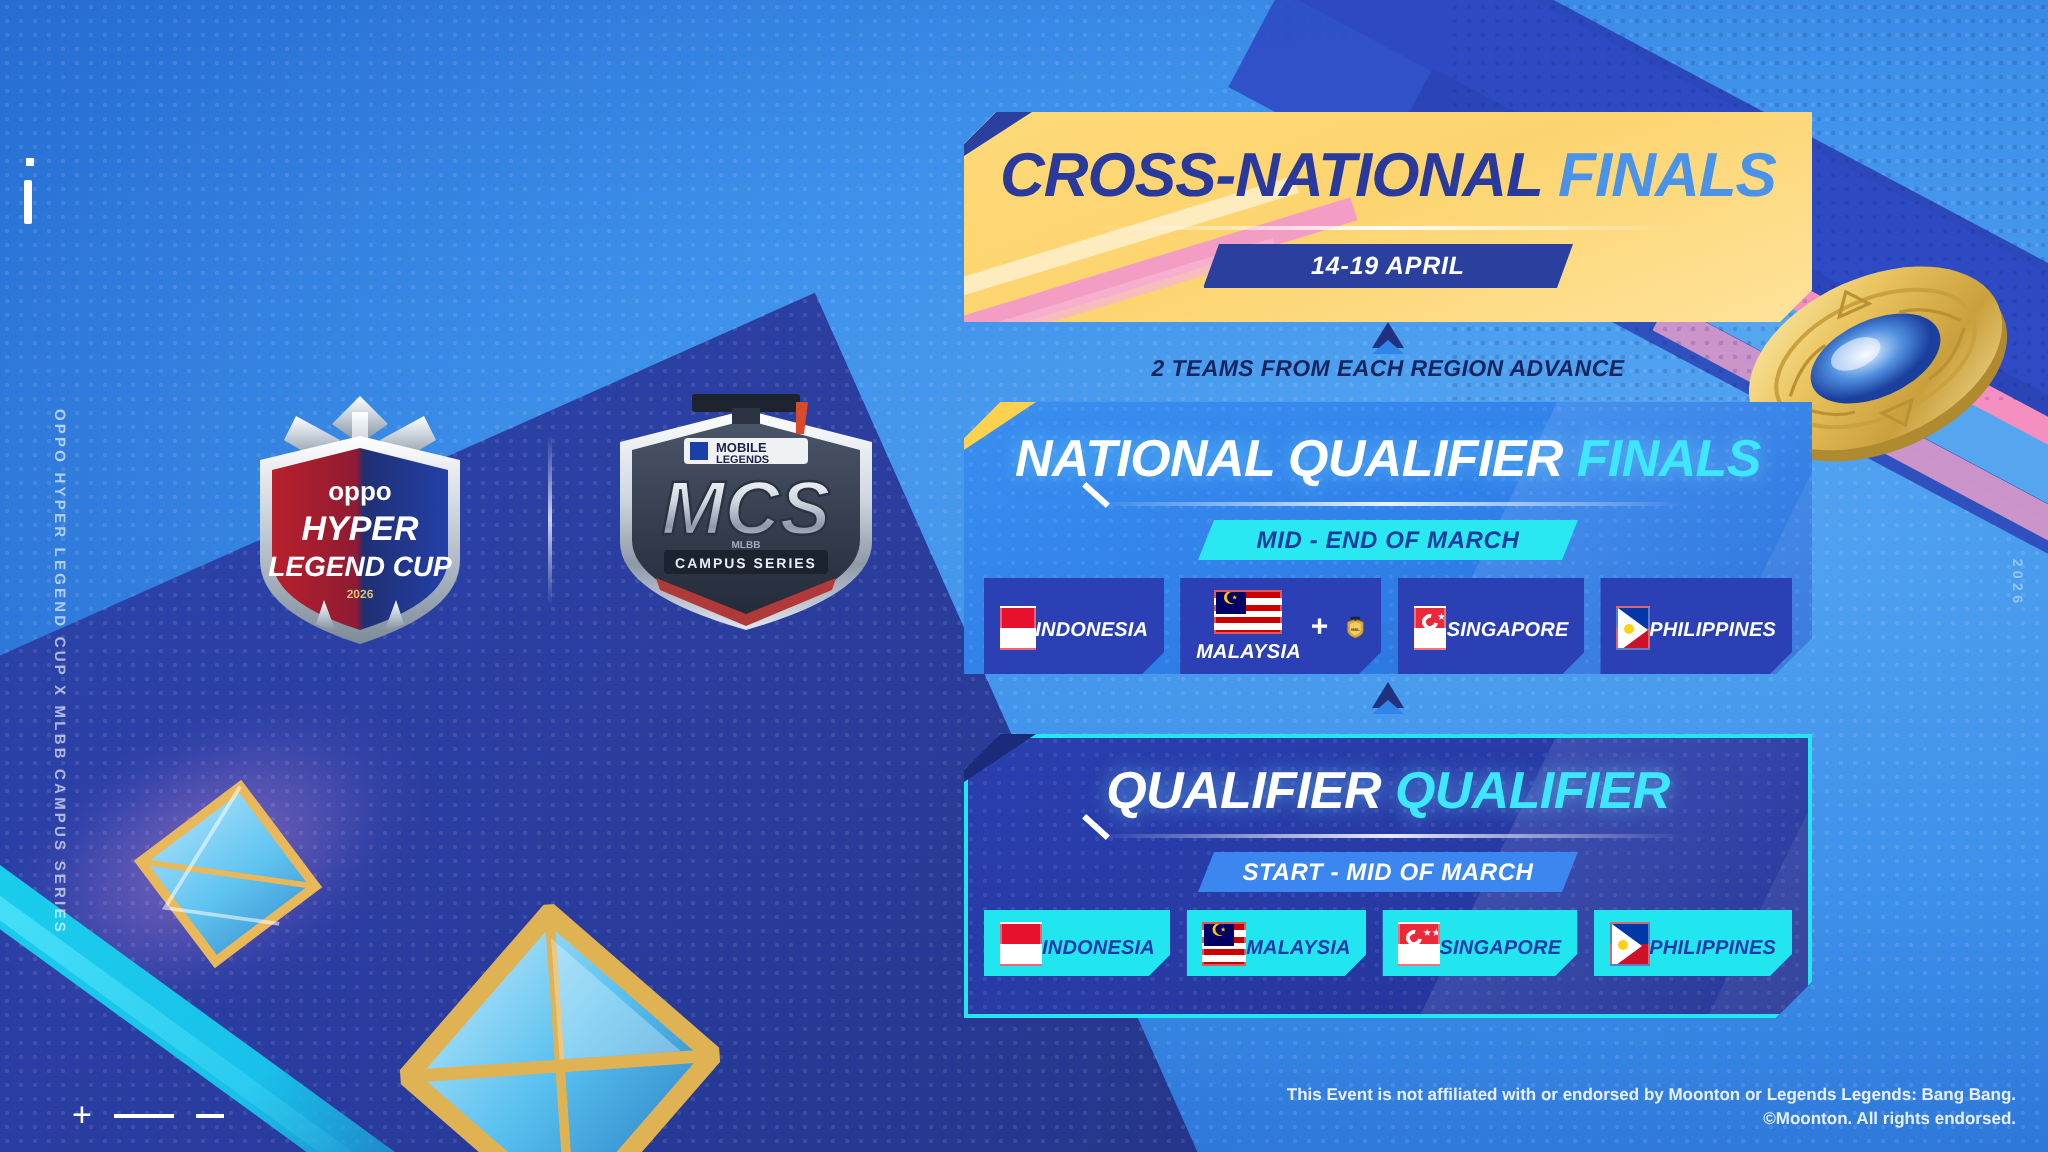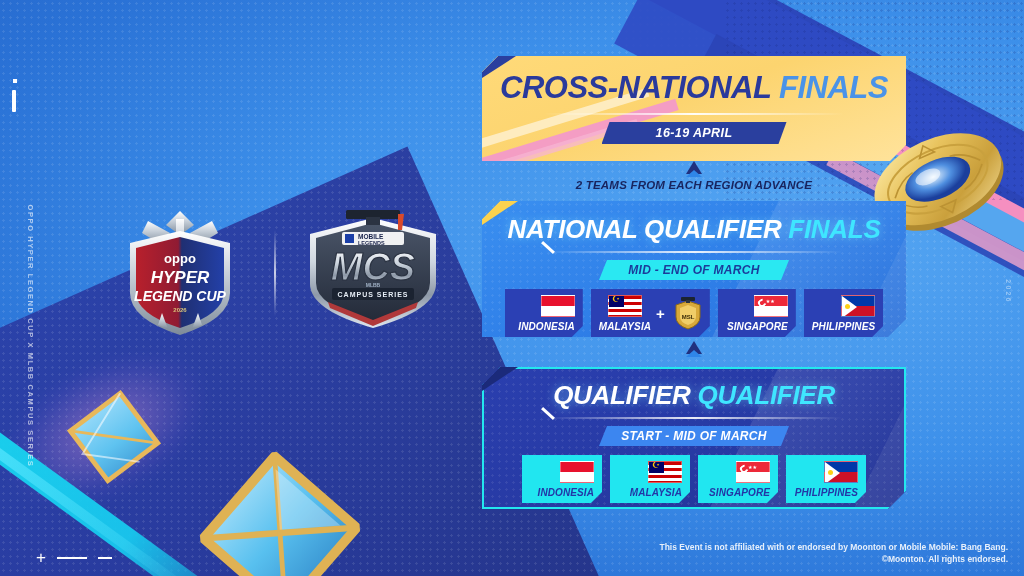--- a/index.html
+++ b/index.html
@@ -116,21 +116,21 @@
     text-align:center;
   }
   .side-text-right {
     left:948px; top:288px; width:120px;
     transform:rotate(90deg); transform-origin:center;
     text-align:center; font-size:7px; letter-spacing:2.2px;
     color:rgba(255,255,255,.42);
   }
 
   
-  .logo-row { position:absolute; left:110px; top:205px; display:flex; align-items:center; }
+  .logo-row { position:absolute; left:110px; top:192px; display:flex; align-items:center; }
 
   .logo-oppo { position:relative; width:140px; height:135px; }
   .logo-divider {
     width:2px; height:86px; margin:0 22px 0 24px;
     background:linear-gradient(180deg, rgba(255,255,255,0), rgba(255,255,255,.75), rgba(255,255,255,0));
   }
   .logo-mcs { position:relative; width:150px; height:125px; }
 
   
   .panels { position:absolute; left:482px; top:56px; width:424px; }
@@ -269,21 +269,21 @@
   .panel-q.mid .pq-date { width:190px; background:#2ae8f2; color:#1b3c9b;font-style:italic; }
   .panel-q.bottom .pq-date { width:190px; background:#3c86f0; color:#ffffff;text-align:right; }
 
   .flag-row {
     position:relative; z-index:3; margin-top:9px;
     display:flex; justify-content:center; align-items:stretch; gap:8px;
     padding:0 10px;
   }
   .flag-card {
     position:relative;
-    display:flex; flex-direction:column; align-items:flex-end; justify-content:center;
+    display:flex; align-items:center; justify-content:center;
     padding:6px 8px 5px;
     clip-path:polygon(0 0, 100% 0, 100% calc(100% - 11px), calc(100% - 11px) 100%, 0 100%);
   }
   .panel-q.mid .flag-card { background:#2b40b4; min-width:78px; }
   .panel-q.bottom .flag-card { background:#21e6f0; min-width:80px; }
 
   .flag-card .fc-label {
     margin-top:4px; font-size:10px; font-weight:bold; font-style:italic; letter-spacing:.1px;
     white-space:nowrap;
   }
@@ -499,21 +499,21 @@
     <div class="panel-finals">
       <div class="pf-stripe-white"></div>
       <div class="pf-stripe-pink"></div>
       <div class="pf-stripe-pink2"></div>
       <div class="pf-corner"></div>
       <div class="pf-title">
         <span>CROSS-NATIONAL</span>
         <span class="accent">FINALS</span>
       </div>
       <div class="pf-rule"></div>
-      <div class="pf-date">16-19 APRIL</div>
+      <div class="pf-date">14-19 APRIL</div>
     </div>
 
     <div class="connector">
       <div class="arrow"></div>
       <div class="arrow-notch"></div>
       <div class="ctext">2 TEAMS FROM EACH REGION ADVANCE</div>
     </div>
 
     <div class="panel-q mid">
       <div class="pq-dots"></div>
@@ -612,17 +612,17 @@
             <span class="tri"></span>
               <span class="sun"></span>
           </div>
           <div class="fc-label">PHILIPPINES</div>
         </div>
       </div>
     </div>
   </div>
 
   <div class="footer">
-    <div>This Event is not affiliated with or endorsed by Moonton or Mobile Mobile: Bang Bang.</div>
+    <div>This Event is not affiliated with or endorsed by Moonton or Legends Legends: Bang Bang.</div>
     <div>©Moonton. All rights endorsed.</div>
   </div>
 
 </div>
 
 </body></html>

